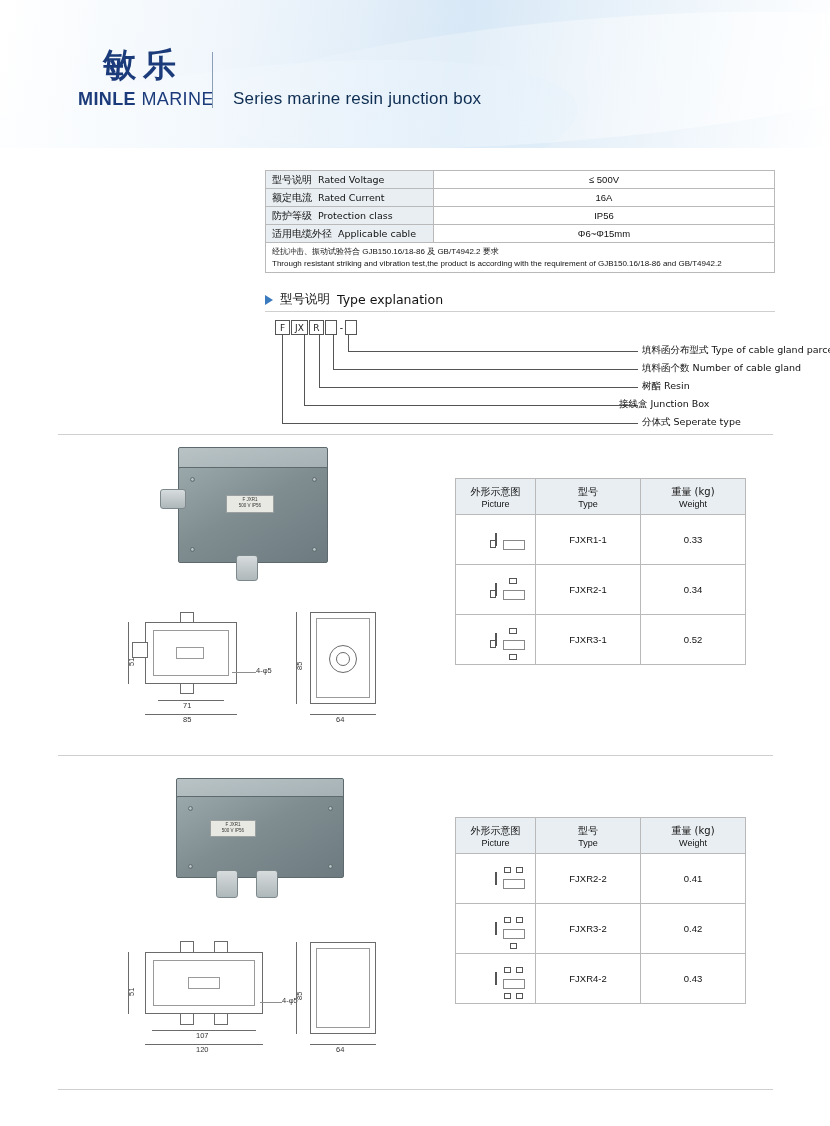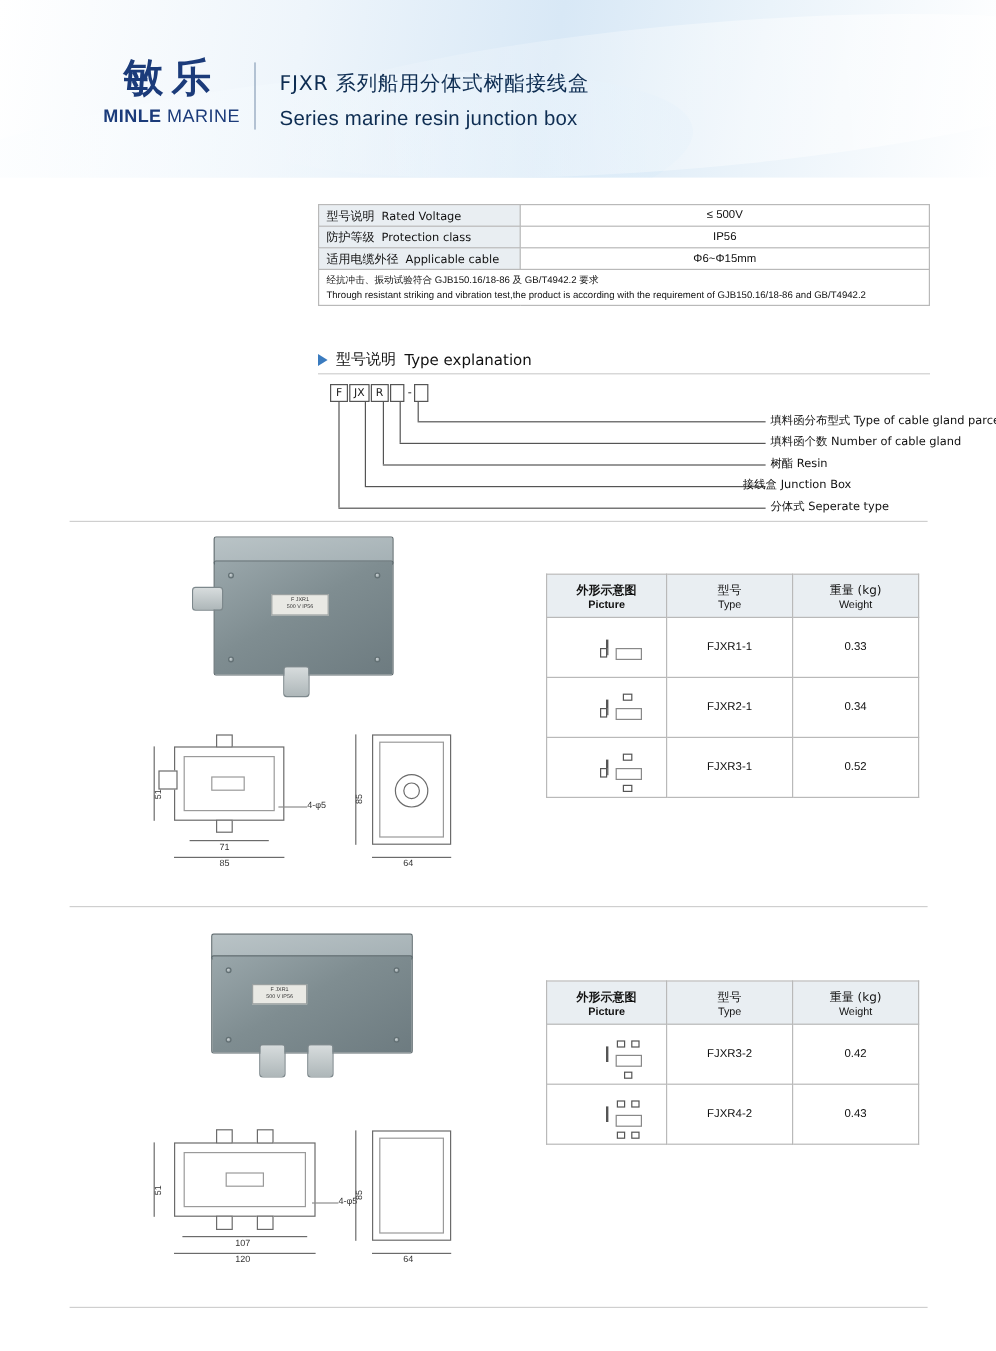--- a/index.html
+++ b/index.html
@@ -36,21 +36,21 @@
     position: absolute; left: 78px; top: 48px; width: 130px;
     text-align: center;
   }
   .logo-cn {
     font-family: "DejaVu Sans", sans-serif;
     font-size: 33px; font-weight: bold; letter-spacing: 7px;
     color: #1b3b7a; line-height: 1;
   }
   .logo-en {
     margin-top: 8px;
-    font-size: 15px; letter-spacing: 0.4px; color: #1b3b7a;
+    font-size: 18px; letter-spacing: 0.4px; color: #1b3b7a;
     white-space: nowrap;
   }
   .logo-en b { font-weight: bold; }
   .logo-en span { font-weight: normal; }
   .divider-v {
     position:absolute; left: 212px; top: 52px; width: 1px; height: 56px;
     background: #8aa0b8;
   }
   .title-cn {
     position:absolute; left: 233px; top: 58px;
@@ -124,21 +124,21 @@
   
   .ptable { position:absolute; border-collapse: collapse; font-size: 9.5px; }
   .ptable th, .ptable td {
     border: 1px solid #b9b9b9; text-align:center; vertical-align: middle;
     color:#111; font-weight: normal;
   }
   .ptable th { background:#e9eef2; height: 36px; }
   .ptable th .cn { font-family:"DejaVu Sans", sans-serif; font-size:10px; display:block; }
   .ptable th .en { font-size:9px; display:block; }
   .ptable td { height: 50px; }
-  .ptable .c-pic { width: 100px; font-weight: bold; }
+  .ptable .c-pic { width: 80px; }
   .ptable .c-type { width: 105px; }
   .ptable .c-w { width: 105px; }
 
   
   .mini { display:inline-block; position:relative; }
   .mini .body {
     width: 34px; height: 20px; border:1px solid #555; background:#fff;
     position:relative; margin: 0 auto;
   }
   .mini .body:before {
@@ -193,30 +193,33 @@
 <div class="header">
   <div class="swoosh1"></div>
   <div class="swoosh2"></div>
 
   <div class="logo-block">
     <div class="logo-cn">敏乐</div>
     <div class="logo-en"><b>MINLE</b><span> MARINE</span></div>
   </div>
 
   <div class="divider-v"></div>
-  <div class="title-cn">FJXR 系列船用分体式树酯接线盒</div>
   <div class="title-en">Series marine resin junction box</div>
 </div>
 
 <div class="spec-wrap">
   <table class="spec">
     <tbody>
         <tr>
       <td class="lbl"><span class="cn">型号说明</span><span class="en">Rated Voltage</span></td>
       <td class="val">≤ 500V</td>
+    </tr>
+    <tr>
+      <td class="lbl"><span class="cn">额定电流</span><span class="en">Rated Current</span></td>
+      <td class="val">16A</td>
     </tr>
     <tr>
       <td class="lbl"><span class="cn">防护等级</span><span class="en">Protection class</span></td>
       <td class="val">IP56</td>
     </tr>
     <tr>
       <td class="lbl"><span class="cn">适用电缆外径</span><span class="en">Applicable cable</span></td>
       <td class="val">Φ6~Φ15mm</td>
     </tr>
     <tr>
@@ -443,20 +446,32 @@
       <span class="cn">重量 (kg)</span>
       <span class="en">Weight</span>
     </th>
   </tr>
   <tr>
     <td>
       <span class="mini">
         <span class="body">
           <span class="gl" style="left:8px; top:-6px; width:7px; height:6px;"></span>
           <span class="gl" style="left:20px; top:-6px; width:7px; height:6px;"></span>
+        </span>
+      </span>
+    </td>
+    <td>FJXR2-2</td>
+    <td>0.41</td>
+  </tr>
+  <tr>
+    <td>
+      <span class="mini">
+        <span class="body">
+          <span class="gl" style="left:8px; top:-6px; width:7px; height:6px;"></span>
+          <span class="gl" style="left:20px; top:-6px; width:7px; height:6px;"></span>
           <span class="gl" style="left:14px; top:20px; width:7px; height:6px;"></span>
         </span>
       </span>
     </td>
     <td>FJXR3-2</td>
     <td>0.42</td>
   </tr>
   <tr>
     <td>
       <span class="mini">

